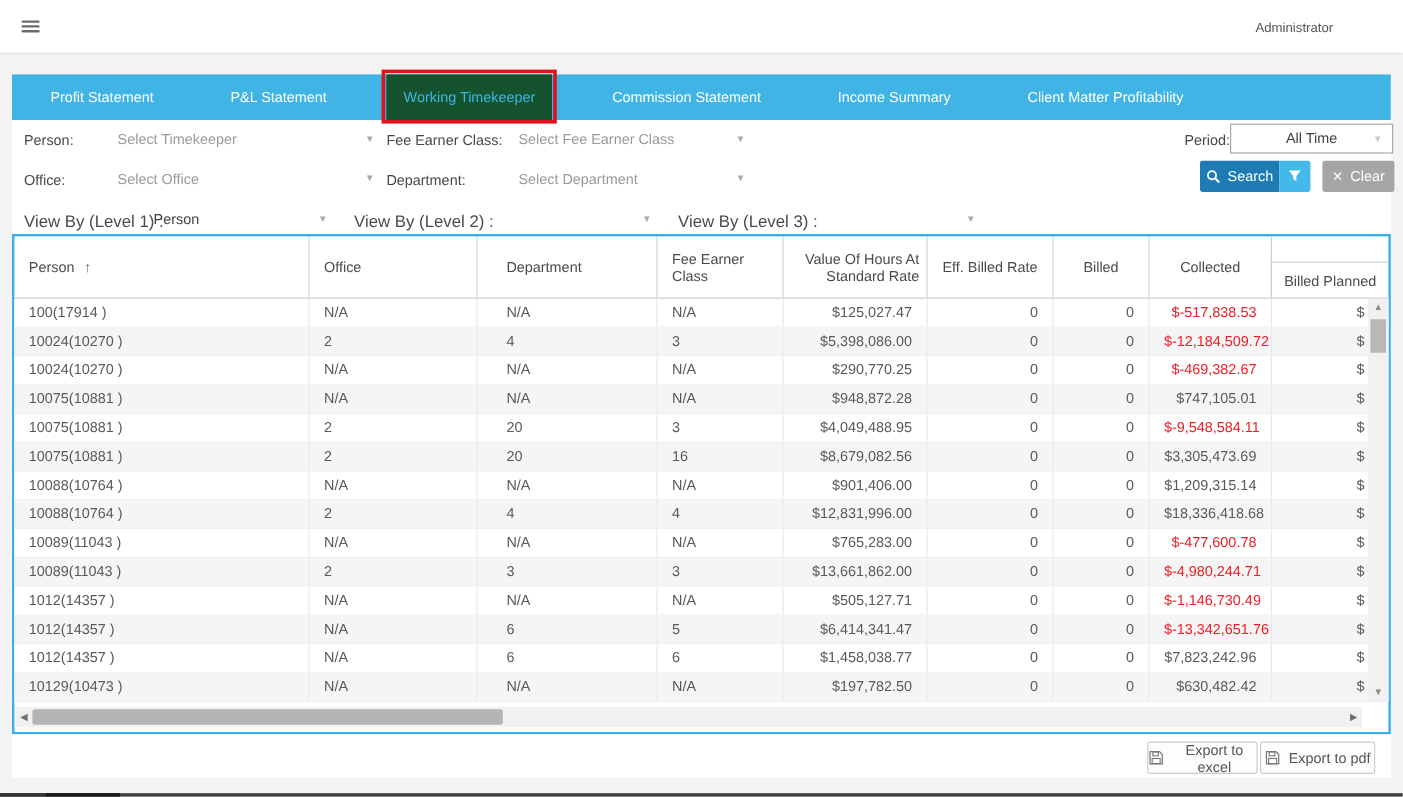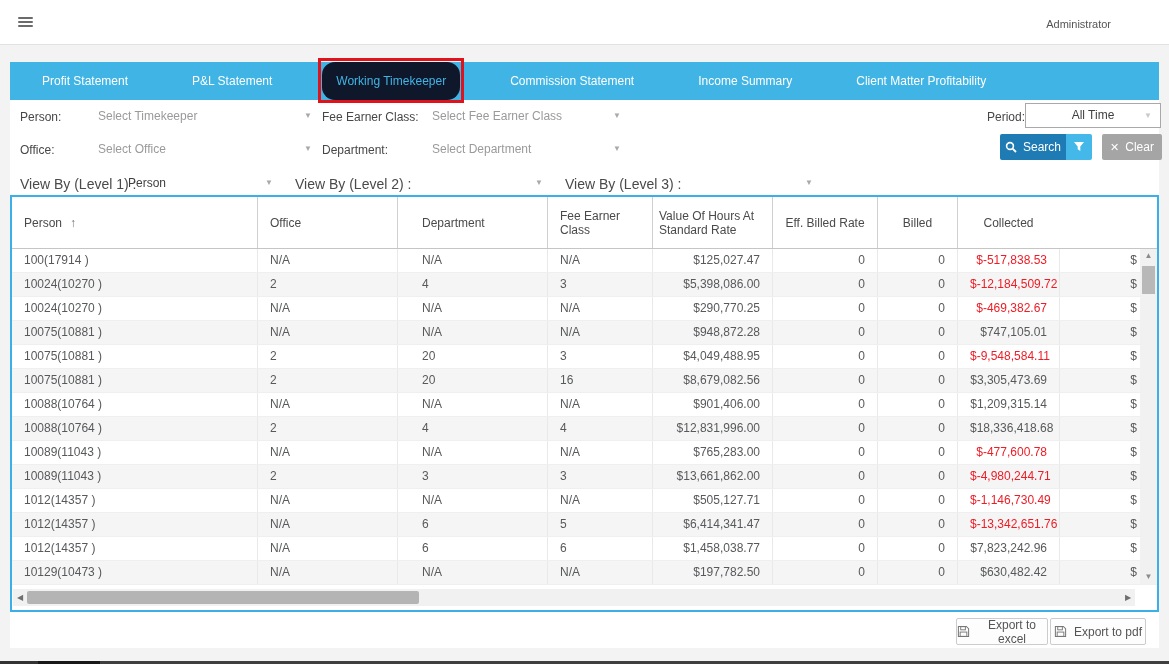--- a/index.html
+++ b/index.html
@@ -12,21 +12,21 @@
   .hamburger span { display:block; height:2px; background:#6b6b6b; margin-bottom:2px; border-radius:1px; }
   .app-title { position:absolute; left:40px; top:11px; font-size:19px; font-weight:bold; color:#333333; letter-spacing:0.5px; }
   .admin { position:absolute; right:58px; top:18px; font-size:11px; color:#555; }
 
   
   .panel { position:absolute; left:10px; top:62px; width:1149px; height:586px; background:#ffffff; }
 
   
   .tabbar { position:absolute; left:0; top:0; width:100%; height:38px; background:#40b4e5; display:flex; align-items:stretch; padding-left:18px;gap:36px; }
   .tab { color:#ffffff; font-size:12px; line-height:38px; padding:0 14px; cursor:pointer; white-space:nowrap; }
-  .tab.active { background:#0f172a; color:#40b4e5; position:relative;border-radius:13px; }
+  .tab.active { background:#14532d; color:#40b4e5; position:relative; }
   .annot { position:absolute; left:-4px; top:-4px; right:-4px; bottom:-3px; border:3px solid #e0121c; pointer-events:none; z-index:5; }
 
   
   .flabel { position:absolute; font-size:12px; color:#474747; }
   .fselect { position:absolute; height:22px; font-size:12px; color:#9a9a9a; cursor:pointer; }
   .fselect .ph { position:absolute; left:10px; top:3px; }
   .chev { position:absolute; right:8px; top:5px; font-size:8px; color:#a9a9a9; }
   .period-box { position:absolute; left:1015px; top:41px; width:136px; height:25px; border:1px solid #a9a9a9; background:#fff; cursor:pointer; }
   .period-box .val { position:absolute; width:100%; text-align:center; top:4px; font-size:12px; color:#3f3f3f; }
   .period-box .chev { color:#c9c9c9; top:7px; }
@@ -39,21 +39,21 @@
   
   .vb-label { position:absolute; top:114px; font-size:14px; color:#4a4a4a; }
   .vb-value { position:absolute; top:114px; font-size:12px; color:#3f3f3f; }
   .vb-chev  { position:absolute; top:116px; font-size:8px; color:#a9a9a9; cursor:pointer; }
 
   
   .grid { position:absolute; left:0; top:133px; width:1149px; height:417px; border:2px solid #3bb0e8; background:#fff; }
   .ghead { display:flex; height:52px; border-bottom:1px solid #c5c5c5; font-size:12px; color:#4a4a4a; }
   .hcell { border-left:1px solid #cfcfcf; display:flex; align-items:center; padding:0 12px; position:relative; }
   .hcell:first-child { border-left:none; }
-  .hcell.center { justify-content:center; text-align:left; padding:0 6px; }
+  .hcell.center { justify-content:center; text-align:right; padding:0 6px; }
   .sort { margin-left:8px; color:#6f6f6f; font-size:12px; }
   .bp-box { position:absolute; left:-1px; right:0; bottom:0; height:30px; border-top:1px solid #cfcfcf; border-left:1px solid #cfcfcf; display:flex; align-items:center; justify-content:center; }
 
   .gbody { position:relative; }
   .trow { display:flex; height:24px; font-size:12px; color:#58595b; border-bottom:1px solid #efefef; background:#fff; }
   .trow.alt { background:#f5f5f5; }
   .tcell { border-left:1px solid #e9e9e9; padding:4px 12px; white-space:nowrap; overflow:hidden; }
   .tcell:first-child { border-left:none; }
   .tcell.r { text-align:right; }
   .tcell.neg { color:#ee1c25; }
@@ -171,20 +171,23 @@
         <span>Person</span>
         <span class="sort">↑</span>
       </div>
       <div class="hcell c1">Office</div>
       <div class="hcell c2">Department</div>
       <div class="hcell c3">Fee Earner Class</div>
       <div class="hcell c4 center">Value Of Hours At Standard Rate</div>
       <div class="hcell c5 center">Eff. Billed Rate</div>
       <div class="hcell c6 center">Billed</div>
       <div class="hcell c7 center">Collected</div>
+      <div class="hcell c8" style="padding:0;">
+        <div class="bp-box">Billed Planned</div>
+      </div>
     </div>
 
     <div class="gbody">
         <div class="trow">
           <div class="tcell c0">100(17914 )</div>
           <div class="tcell c1">N/A</div>
           <div class="tcell c2">N/A</div>
           <div class="tcell c3">N/A</div>
           <div class="tcell c4 r">$125,027.47</div>
           <div class="tcell c5 r">0</div>

